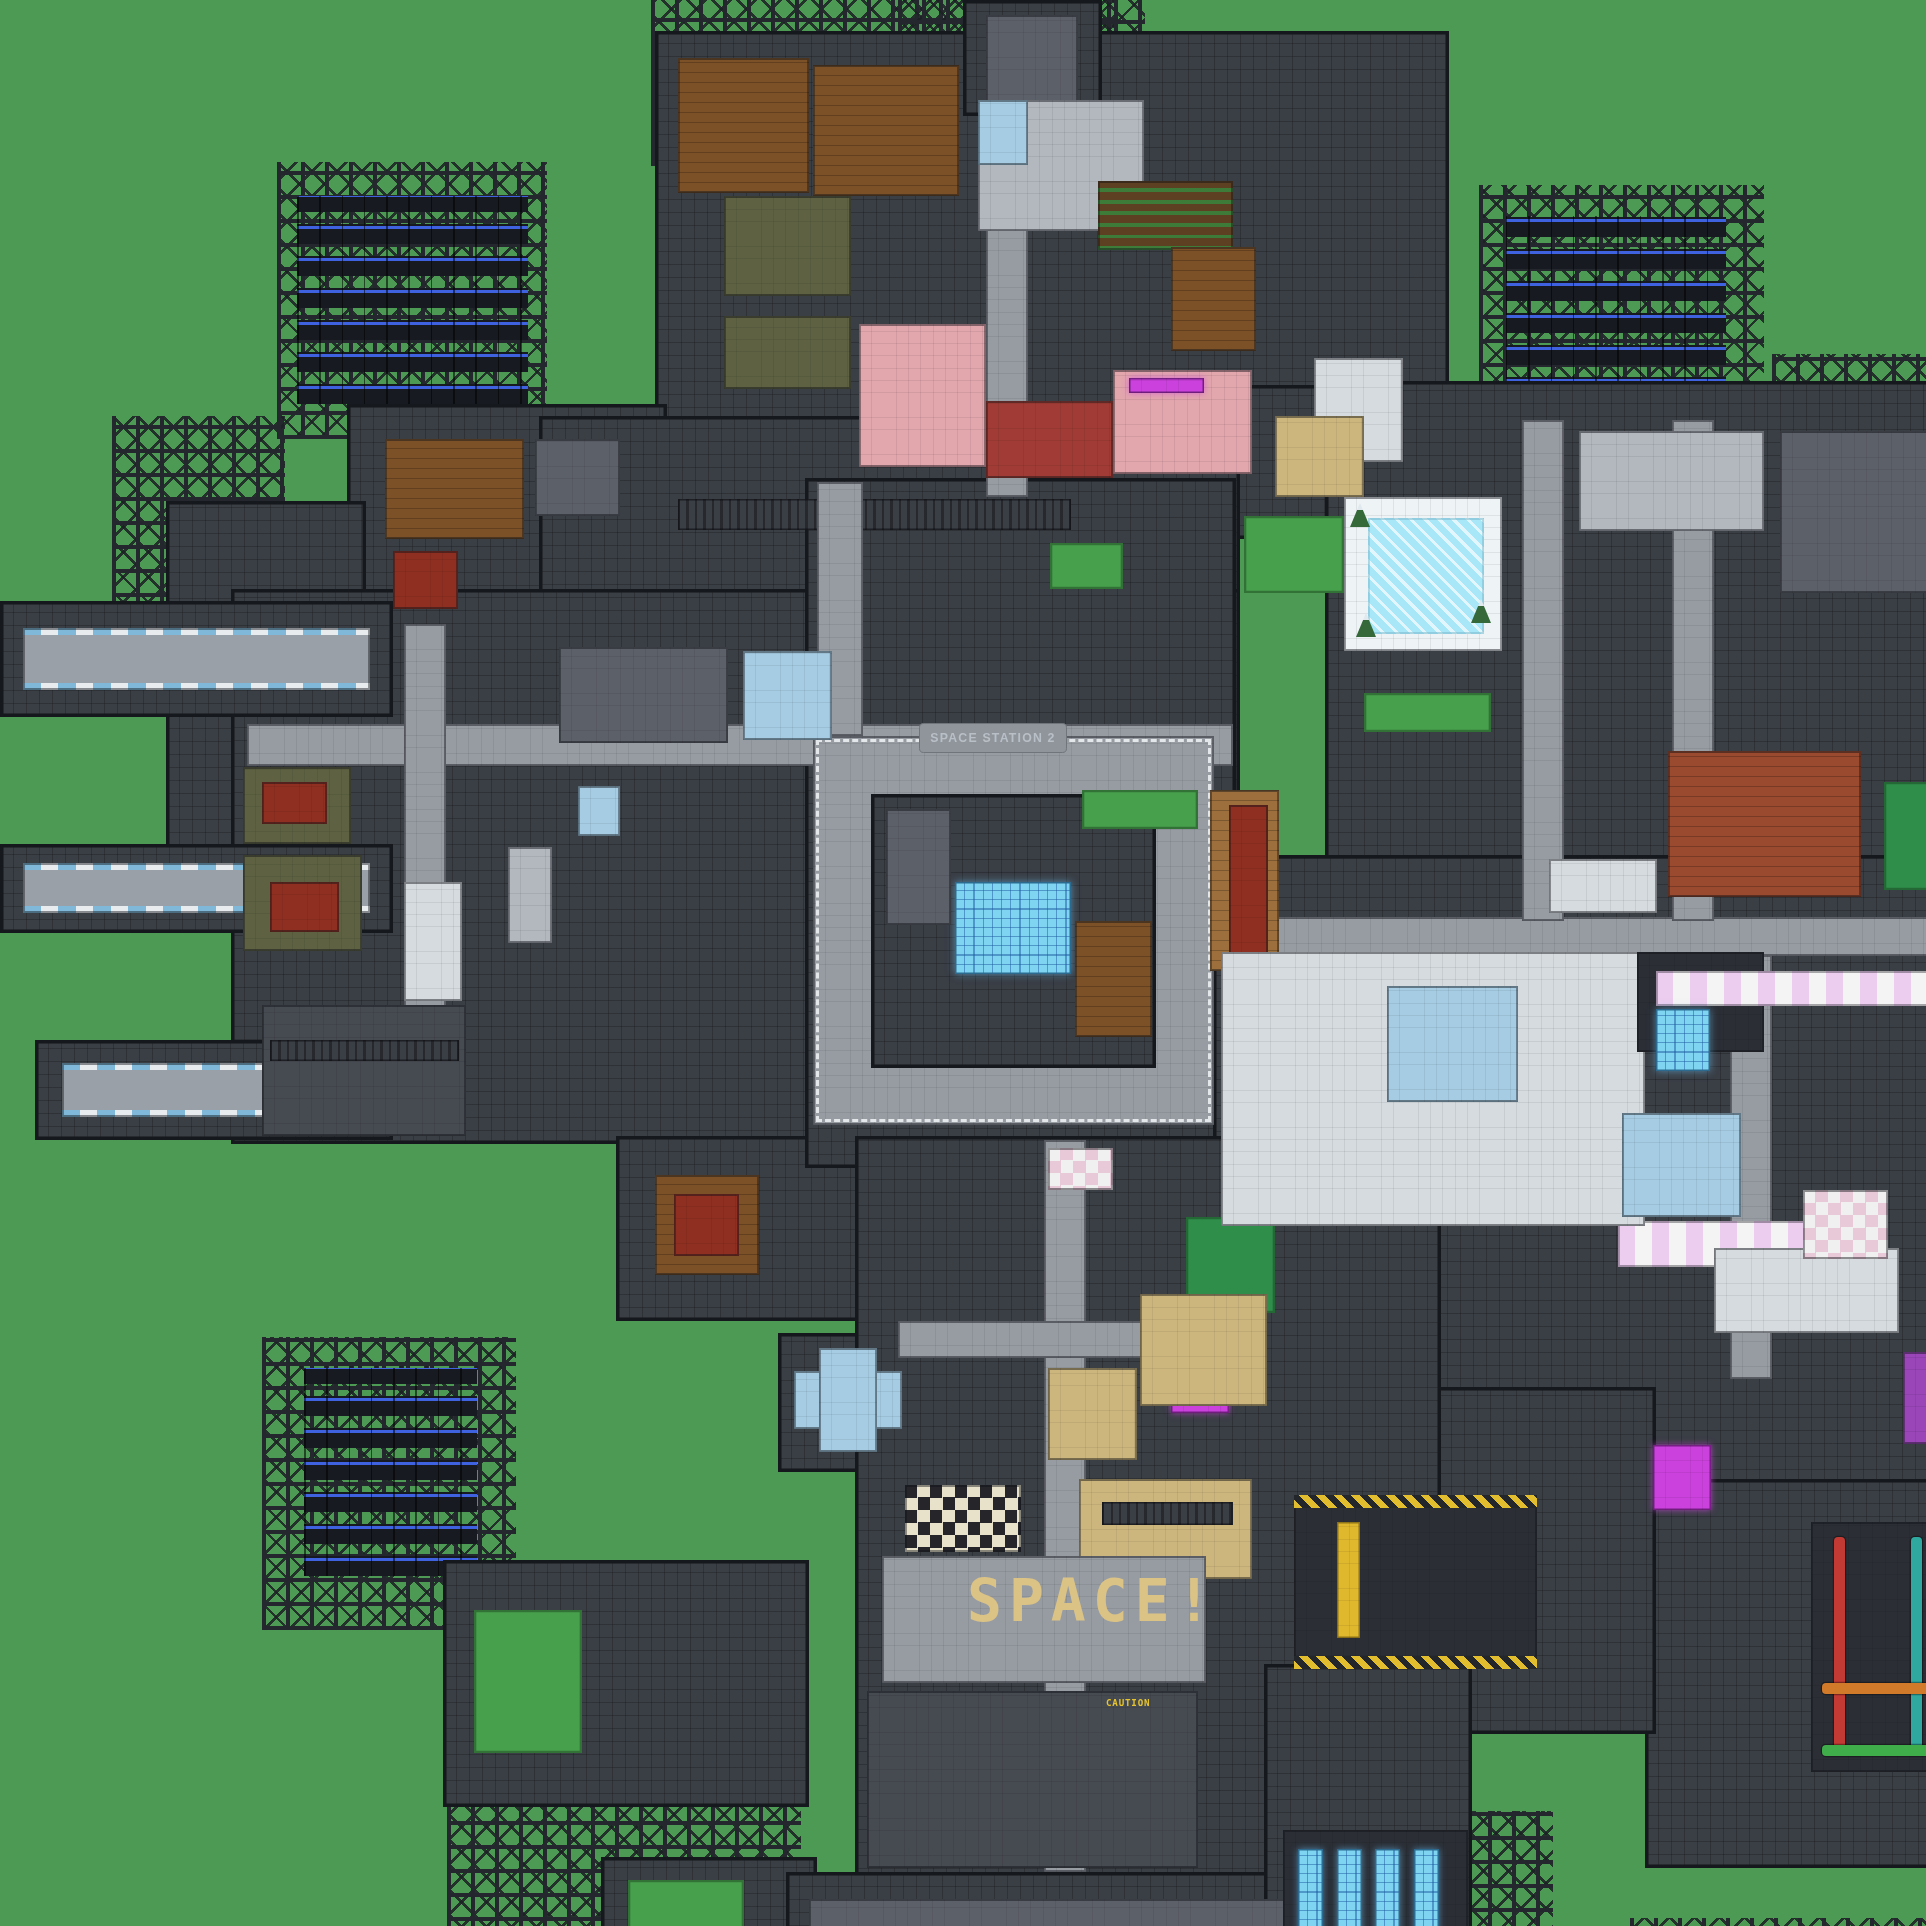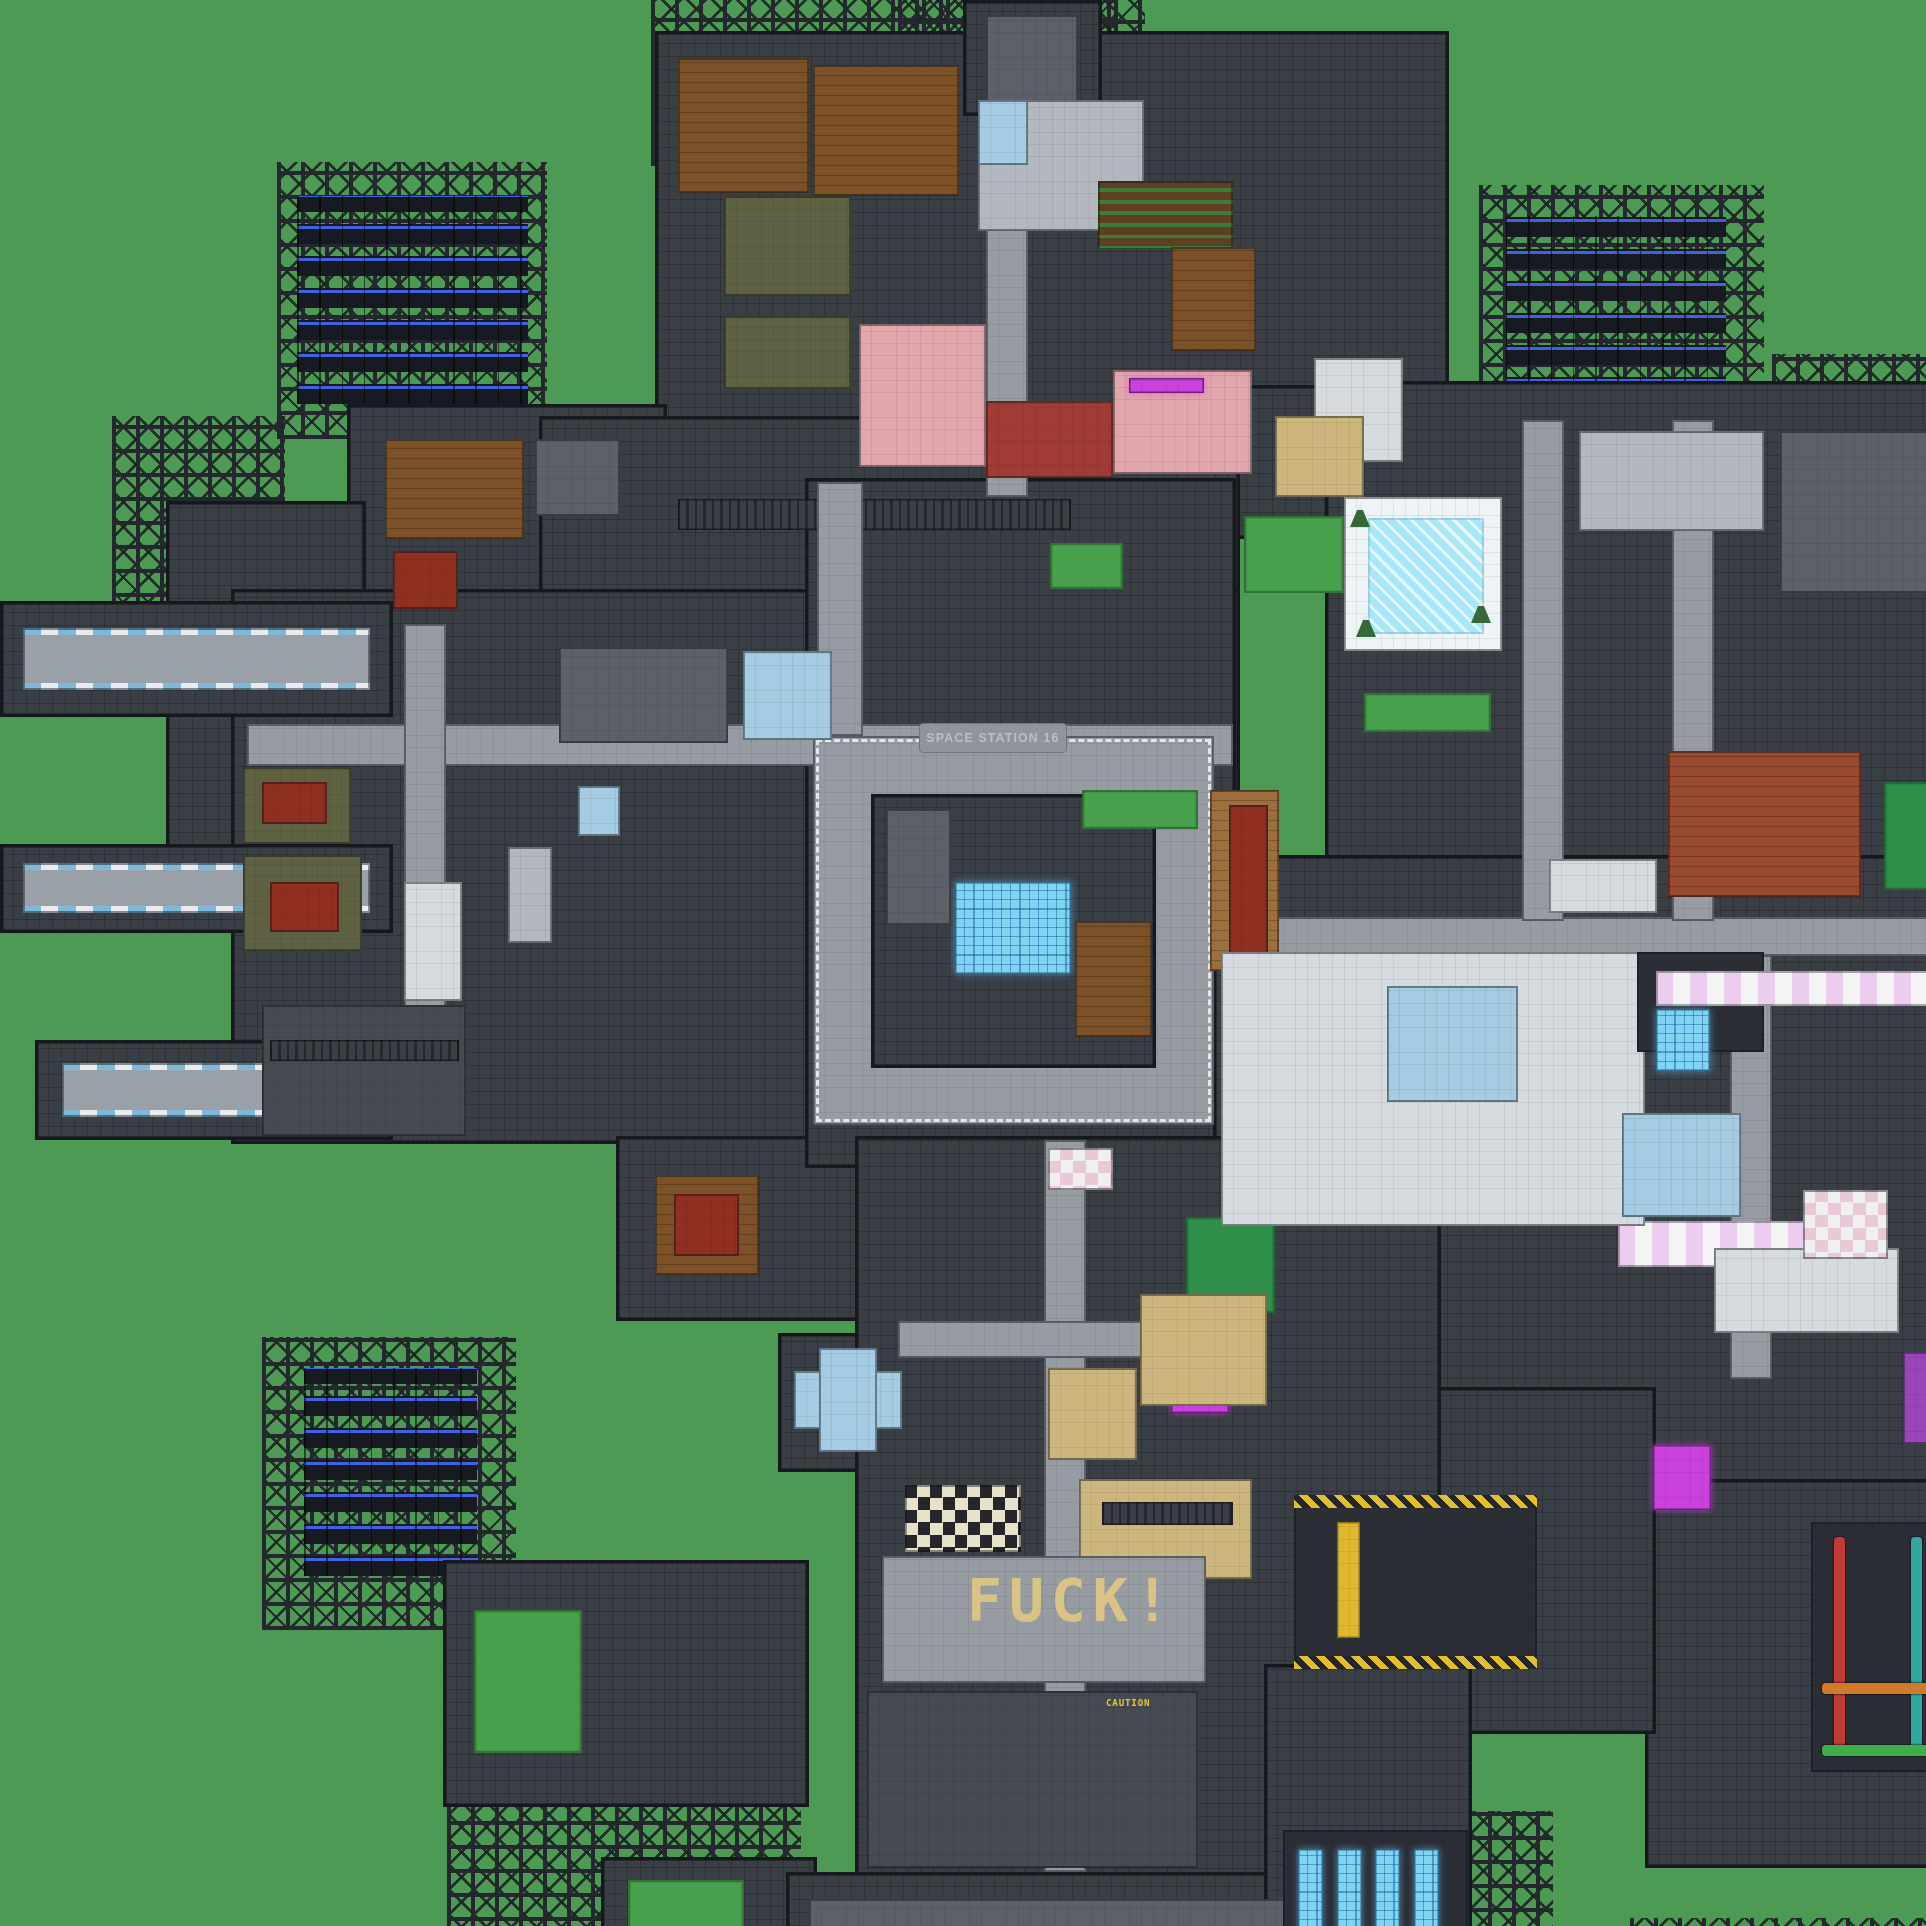--- a/index.html
+++ b/index.html
@@ -226,17 +226,17 @@
     <div class="region f-blue" style="left: 794px; top: 1371px; width: 108px; height: 58px; background-color: rgb(166, 204, 227);"></div>
     <div class="region f-blue" style="left: 819px; top: 1348px; width: 58px; height: 104px; background-color: rgb(166, 204, 227);"></div>
     <div class="region f-maint" style="left: 867px; top: 1691px; width: 331px; height: 177px; background-color: rgb(70, 74, 81);"></div>
     <div class="region f-grass" style="left: 474px; top: 1610px; width: 108px; height: 143px; background-color: rgb(71, 160, 76);"></div>
     <div class="region f-grass" style="left: 628px; top: 1880px; width: 116px; height: 108px; background-color: rgb(71, 160, 76);"></div>
     <div class="region f-dark" style="left: 1283px; top: 1830px; width: 185px; height: 247px; background-color: rgb(43, 46, 53);"></div>
     <div class="region f-glow" style="left: 1298px; top: 1849px; width: 25.4px; height: 200px;"></div>
     <div class="region f-glow" style="left: 1337px; top: 1849px; width: 25.4px; height: 200px;"></div>
     <div class="region f-glow" style="left: 1375px; top: 1849px; width: 25.4px; height: 200px;"></div>
     <div class="region f-glow" style="left: 1414px; top: 1849px; width: 25.4px; height: 200px;"></div>
-    <div class="label boxed" style="left: 919px; top: 723px; font-size: 12.3px; color: rgb(185, 191, 198); letter-spacing: 1.2px; font-weight: 700; width: 146px; height: 28px; background: rgb(144, 149, 156); border: 1.9px solid rgb(112, 117, 124);">SPACE STATION 16</div>
-    <div class="label mono" style="left: 967px; top: 1572px; font-size: 58px; color: rgb(219, 195, 134); letter-spacing: 7px; font-weight: 800;">FUCK!</div>
+    <div class="label boxed" style="left: 919px; top: 723px; font-size: 12.3px; color: rgb(185, 191, 198); letter-spacing: 1.2px; font-weight: 700; width: 146px; height: 28px; background: rgb(144, 149, 156); border: 1.9px solid rgb(112, 117, 124);">SPACE STATION 2</div>
+    <div class="label mono" style="left: 967px; top: 1572px; font-size: 58px; color: rgb(219, 195, 134); letter-spacing: 7px; font-weight: 800;">SPACE!</div>
     <div class="label mono" style="left: 1106px; top: 1698px; font-size: 9.2px; color: rgb(230, 196, 47); letter-spacing: 0.8px; font-weight: 700;">CAUTION</div>
   </div>
 
 
 </body></html>

